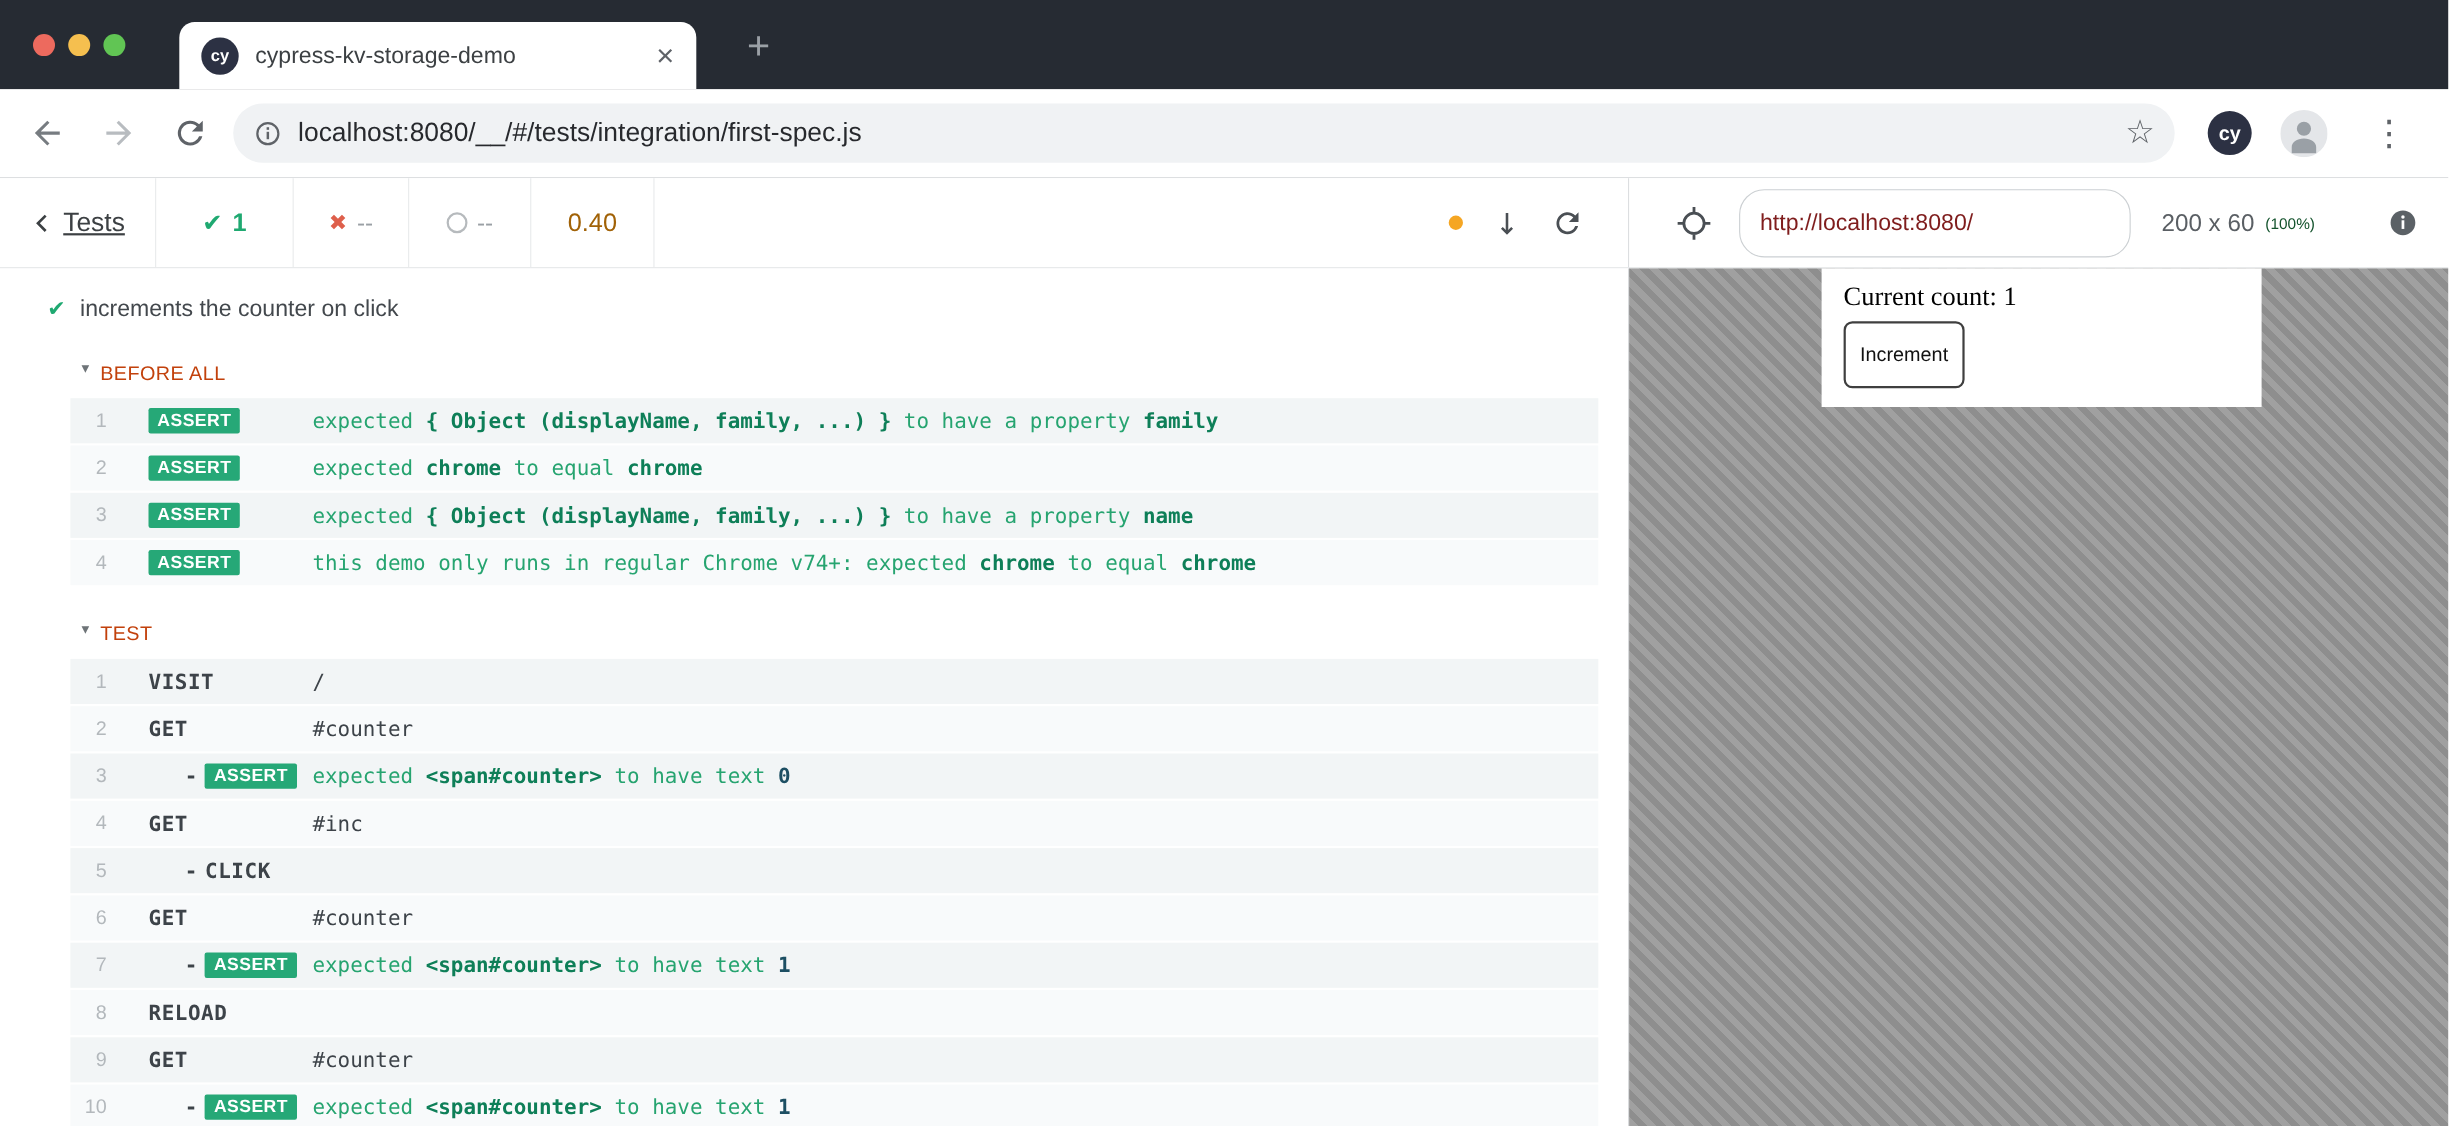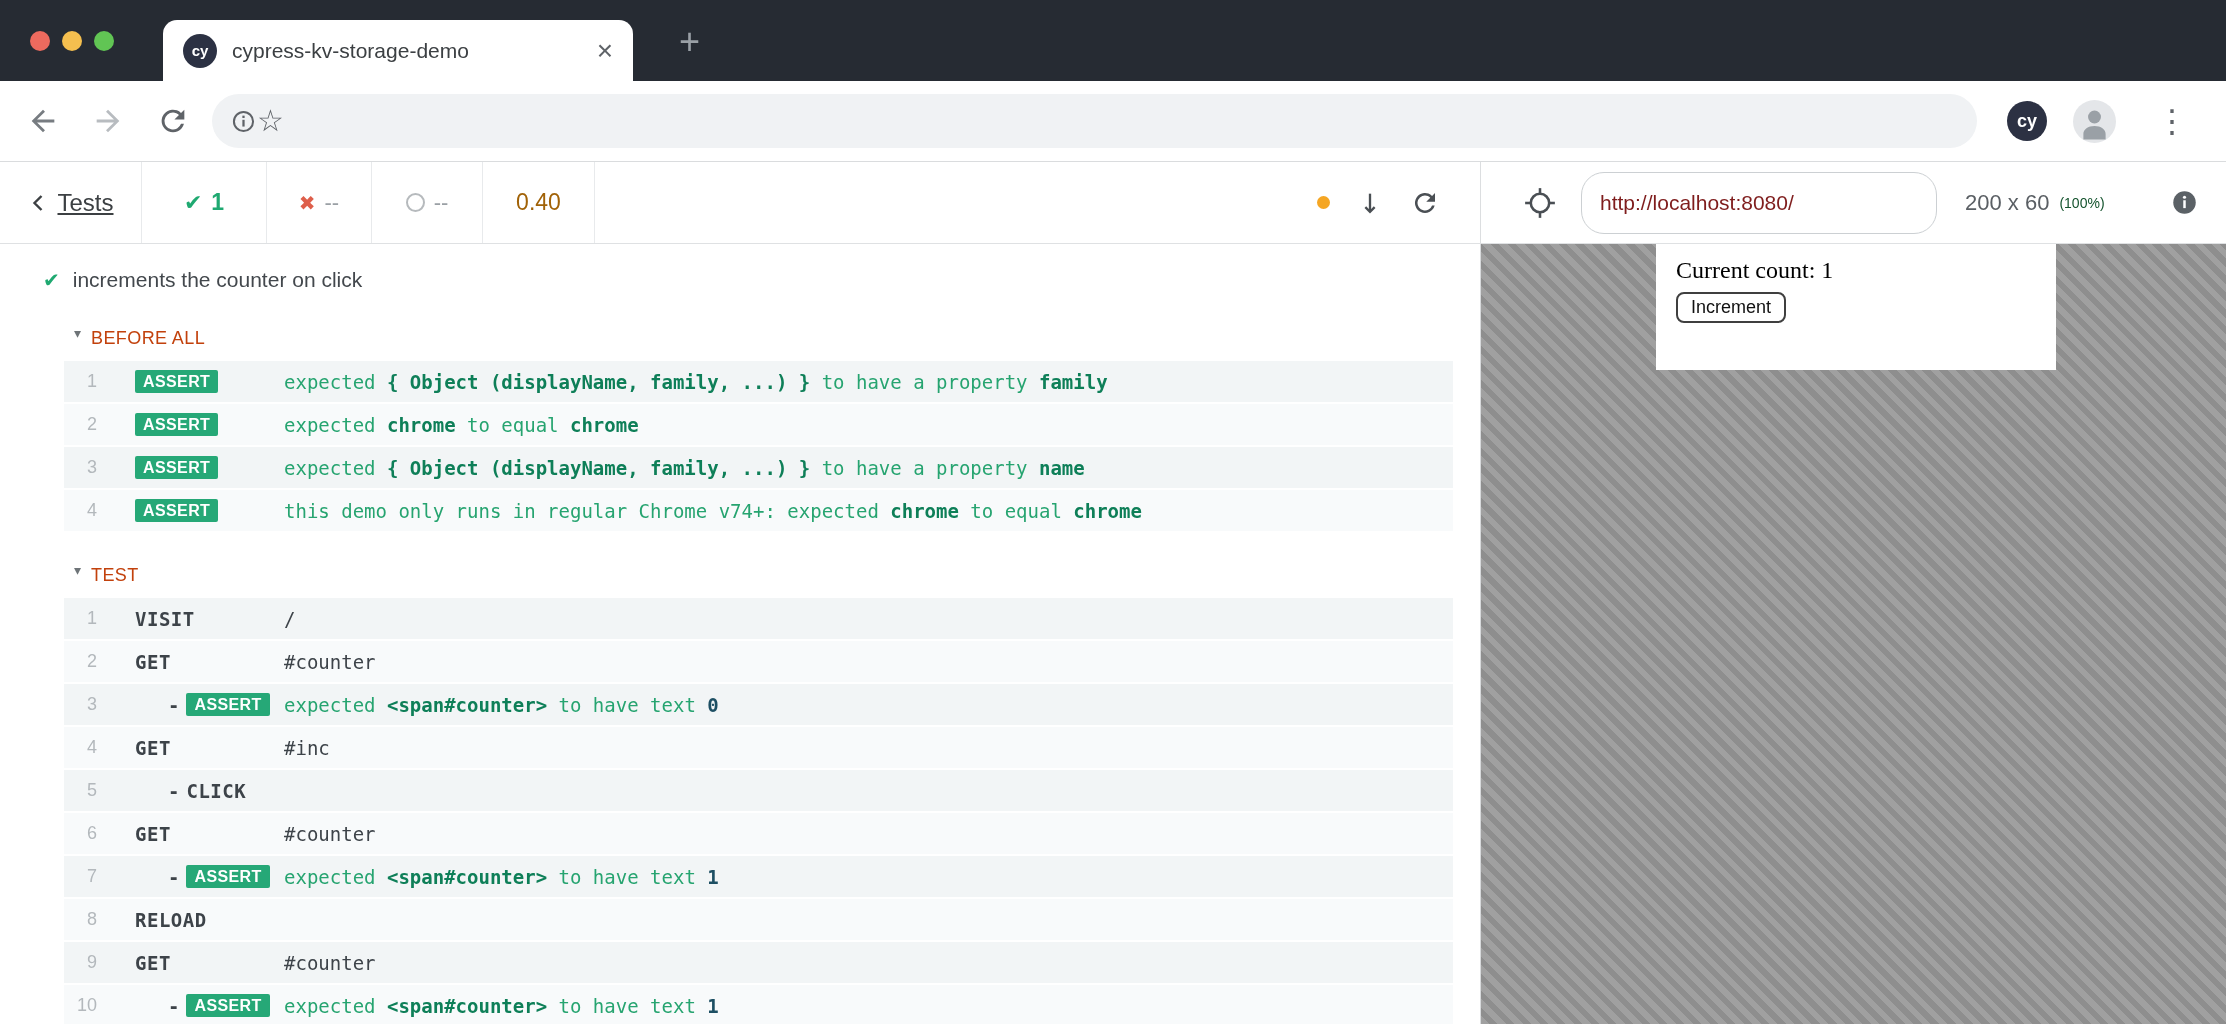--- a/index.html
+++ b/index.html
@@ -74,21 +74,21 @@
   .msg { flex:1; white-space:nowrap; overflow:hidden; }
   .s-p { color:#3d4349; }
   .s-n { color:#26a470; }
   .s-b { color:#0e7f58; font-weight:bold; }
   .s-v { color:#1d4f63; font-weight:bold; }
 
   
   .aut { flex:1; position:relative; background:repeating-linear-gradient(45deg, #a0a0a0 0 6px, #8e8e8e 6px 12px); }
   .aut-frame { position:absolute; left:175px; top:0; width:400px; height:126px; background:#fff; padding:13px 0 0 20px; }
   .count { font-family:"Liberation Serif", serif; font-size:24px; color:#000; }
-  .inc-btn { margin-top:8px; font-family:"Liberation Sans", sans-serif; font-size:18px; color:#111; background:#fff; border:2px solid #3f3f3f; border-radius:8px; padding:3px 13px; }
+  .inc-btn { margin-top:8px; font-family:"Liberation Sans", sans-serif; font-size:18px; color:#111; background:#fff; border:2px solid #3f3f3f; border-radius:8px; padding:18px 13px; }
 </style>
 </head>
 <body>
 
 <div class="window">
 
   <div class="titlebar">
     <div class="traffic">
       <span class="light red"></span>
       <span class="light yellow"></span>
@@ -111,20 +111,21 @@
       </svg>
     <svg class="nav-icon" viewBox="0 0 24 24">
         <path d="M17.65 6.35A8 8 0 1 0 19.73 14h-2.08A6 6 0 1 1 12 6c1.66 0 3.14.69 4.22 1.78L13 11h7V4l-2.35 2.35z" fill="#5f6368"></path>
       </svg>
     <div class="omnibox">
       <svg width="27" height="27" viewBox="0 0 24 24">
           <circle cx="12" cy="12" r="8.5" fill="none" stroke="#5f6368" stroke-width="1.8"></circle>
           <rect x="11" y="10.5" width="2" height="6" fill="#5f6368"></rect>
           <rect x="11" y="6.8" width="2" height="2.1" fill="#5f6368"></rect>
         </svg>
+      <input class="omni-url" readonly="" value="localhost:8080/__/#/tests/integration/first-spec.js" style="">
       <span class="star">☆</span>
     </div>
     <span class="cy-badge">cy</span>
     <svg class="avatar" viewBox="0 0 24 24">
         <circle cx="12" cy="12" r="12" fill="#e4e6e9"></circle>
         <circle cx="12" cy="9.5" r="3.6" fill="#9aa0a6"></circle>
         <path d="M12 14.5c-3.6 0-6.2 1.9-6.2 4.3V22h12.4v-3.2c0-2.4-2.6-4.3-6.2-4.3z" fill="#9aa0a6"></path>
       </svg>
     <span class="menu-dots">⋮</span>
   </div>

